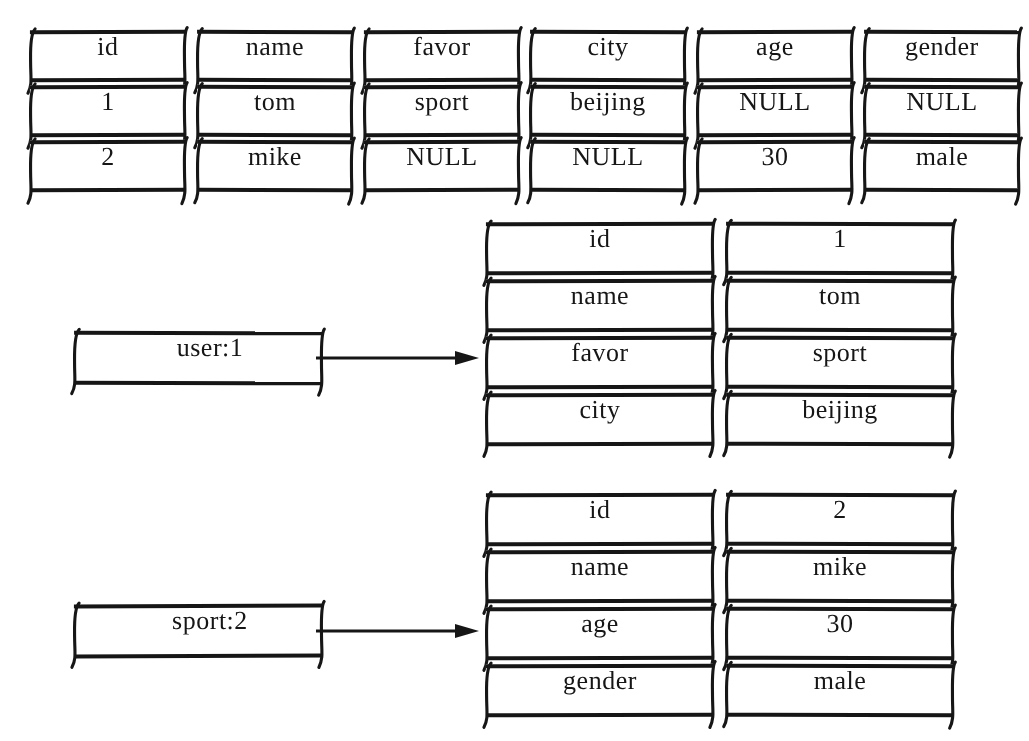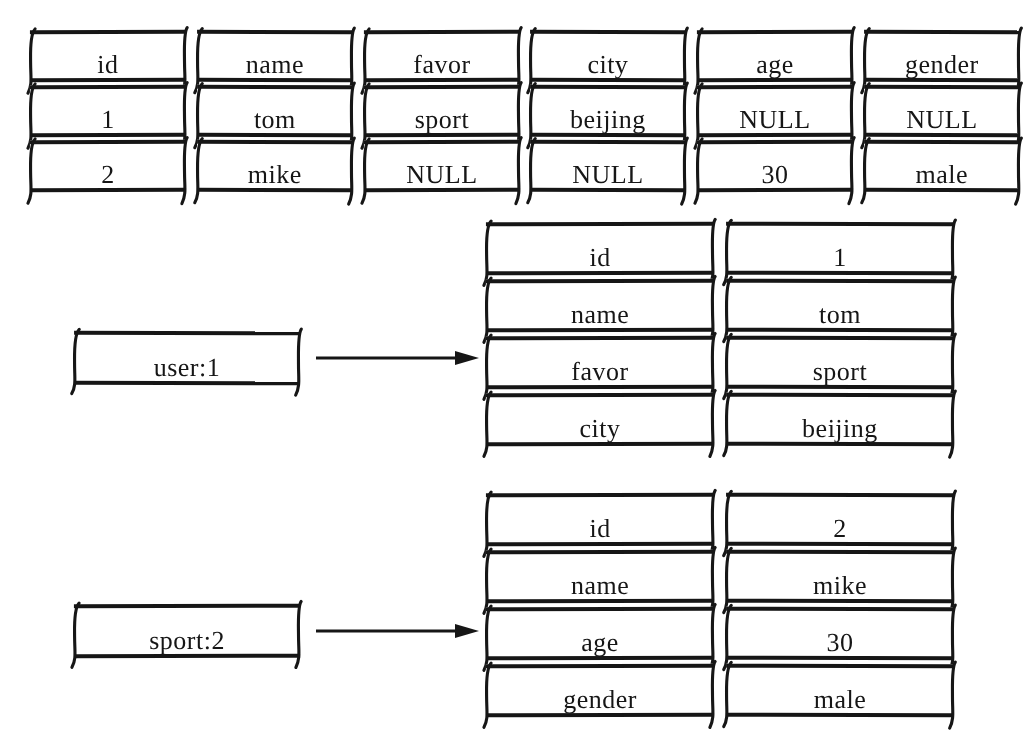--- a/index.html
+++ b/index.html
@@ -10,26 +10,26 @@
     overflow:hidden;
   }
   .grid{position:absolute;display:grid;}
   .top-table{left:30px;top:30px;width:990px;grid-template-columns:repeat(6,1fr);column-gap:11px;row-gap:3px;}
   .kv{left:486px;width:468px;grid-template-columns:1fr 1fr;column-gap:12px;row-gap:4px;}
   .kv1{top:222px;}
   .kv2{top:493px;}
   .cell{
     position:relative;height:44px;background:var(--paper);
     border-top:4px solid var(--ink);border-bottom:4px solid var(--ink);
-    display:flex;align-items:flex-end;justify-content:center;
+    display:flex;align-items:flex-start;justify-content:center;
   }
   .kv .cell{height:45px;}
   .cell:nth-child(odd){transform:rotate(-0.18deg);}
   .cell:nth-child(even){transform:rotate(0.15deg);}
-  .keybox{position:absolute;left:74px;width:226px;height:46px;}
+  .keybox{position:absolute;left:74px;width:226px;height:46px;padding-left:23px;}
   .k1{top:331px;}
   .k2{top:604px;}
   .txt{font-size:26px;letter-spacing:0.5px;line-height:1;white-space:nowrap;}
   .tick{position:absolute;top:-8px;bottom:-8px;width:11px;overflow:visible;}
   .tick.l{left:-4px;}
   .tick.r{right:-4px;}
   .tick path{fill:none;stroke:var(--ink);stroke-width:3.4;stroke-linecap:round;}
   .arrow{position:absolute;width:168px;height:22px;}
   .a1{left:313px;top:347px;}
   .a2{left:313px;top:620px;}

